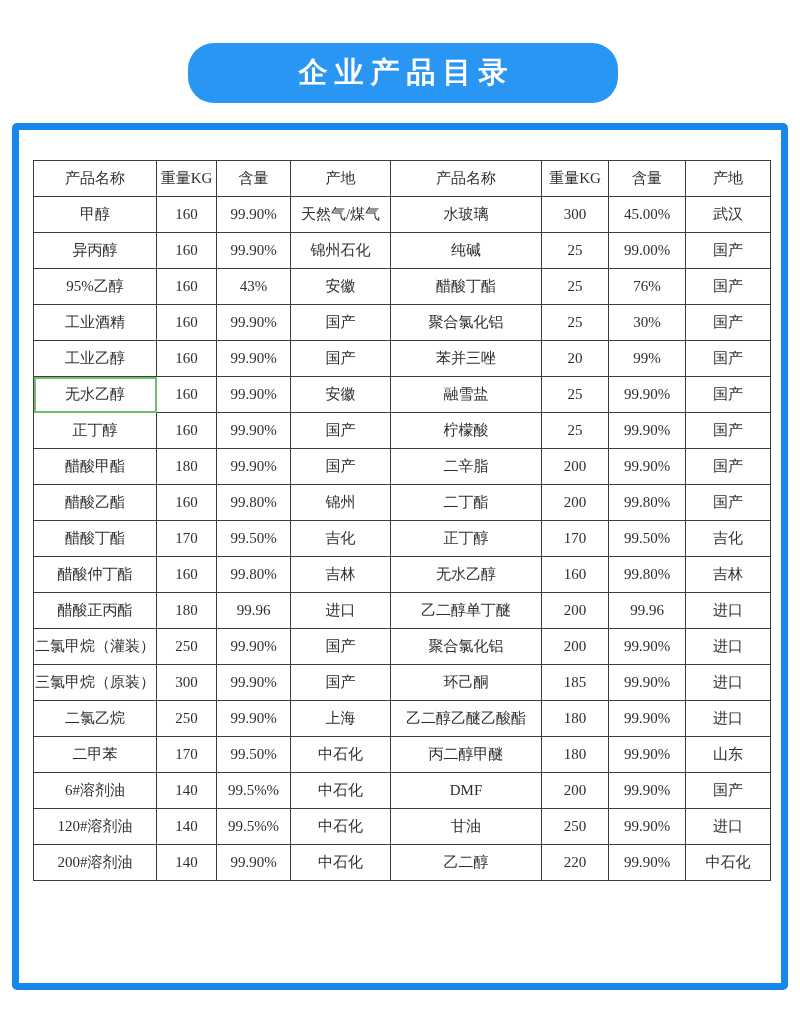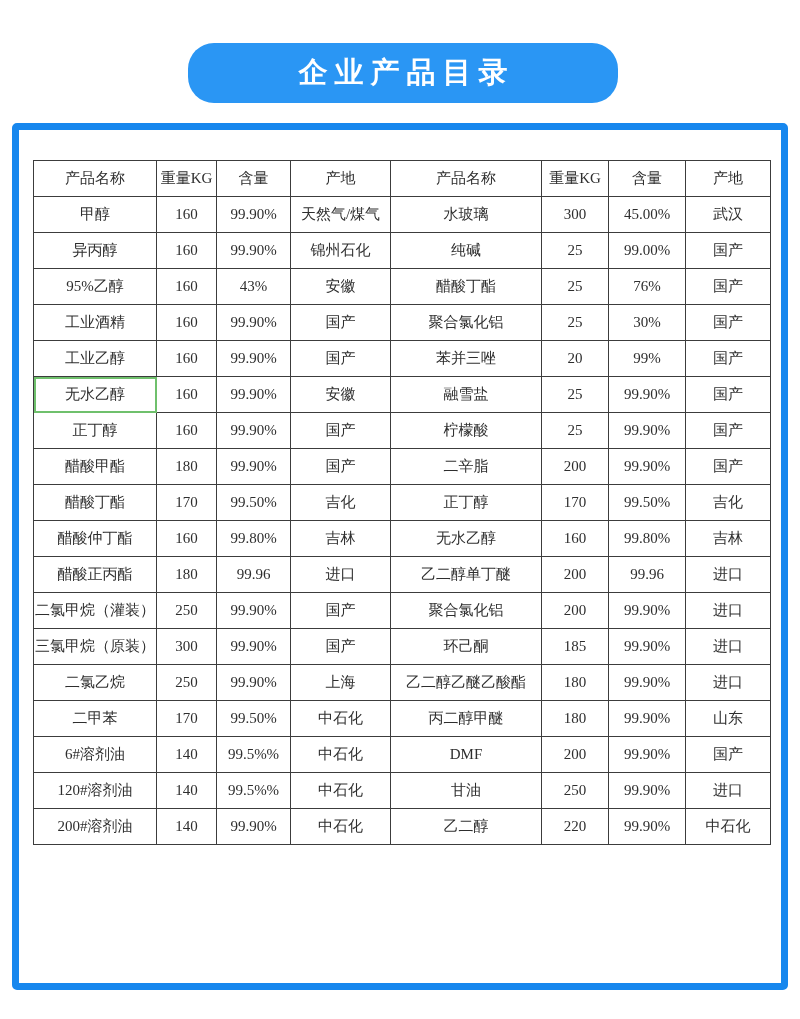--- a/index.html
+++ b/index.html
@@ -173,20 +173,30 @@
         <td>醋酸甲酯</td>
         <td>180</td>
         <td>99.90%</td>
         <td>国产</td>
         <td>二辛脂</td>
         <td>200</td>
         <td>99.90%</td>
         <td>国产</td>
       </tr>
       <tr>
+        <td>醋酸乙酯</td>
+        <td>160</td>
+        <td>99.80%</td>
+        <td>锦州</td>
+        <td>二丁酯</td>
+        <td>200</td>
+        <td>99.80%</td>
+        <td>国产</td>
+      </tr>
+      <tr>
         <td>醋酸丁酯</td>
         <td>170</td>
         <td>99.50%</td>
         <td>吉化</td>
         <td>正丁醇</td>
         <td>170</td>
         <td>99.50%</td>
         <td>吉化</td>
       </tr>
       <tr>

